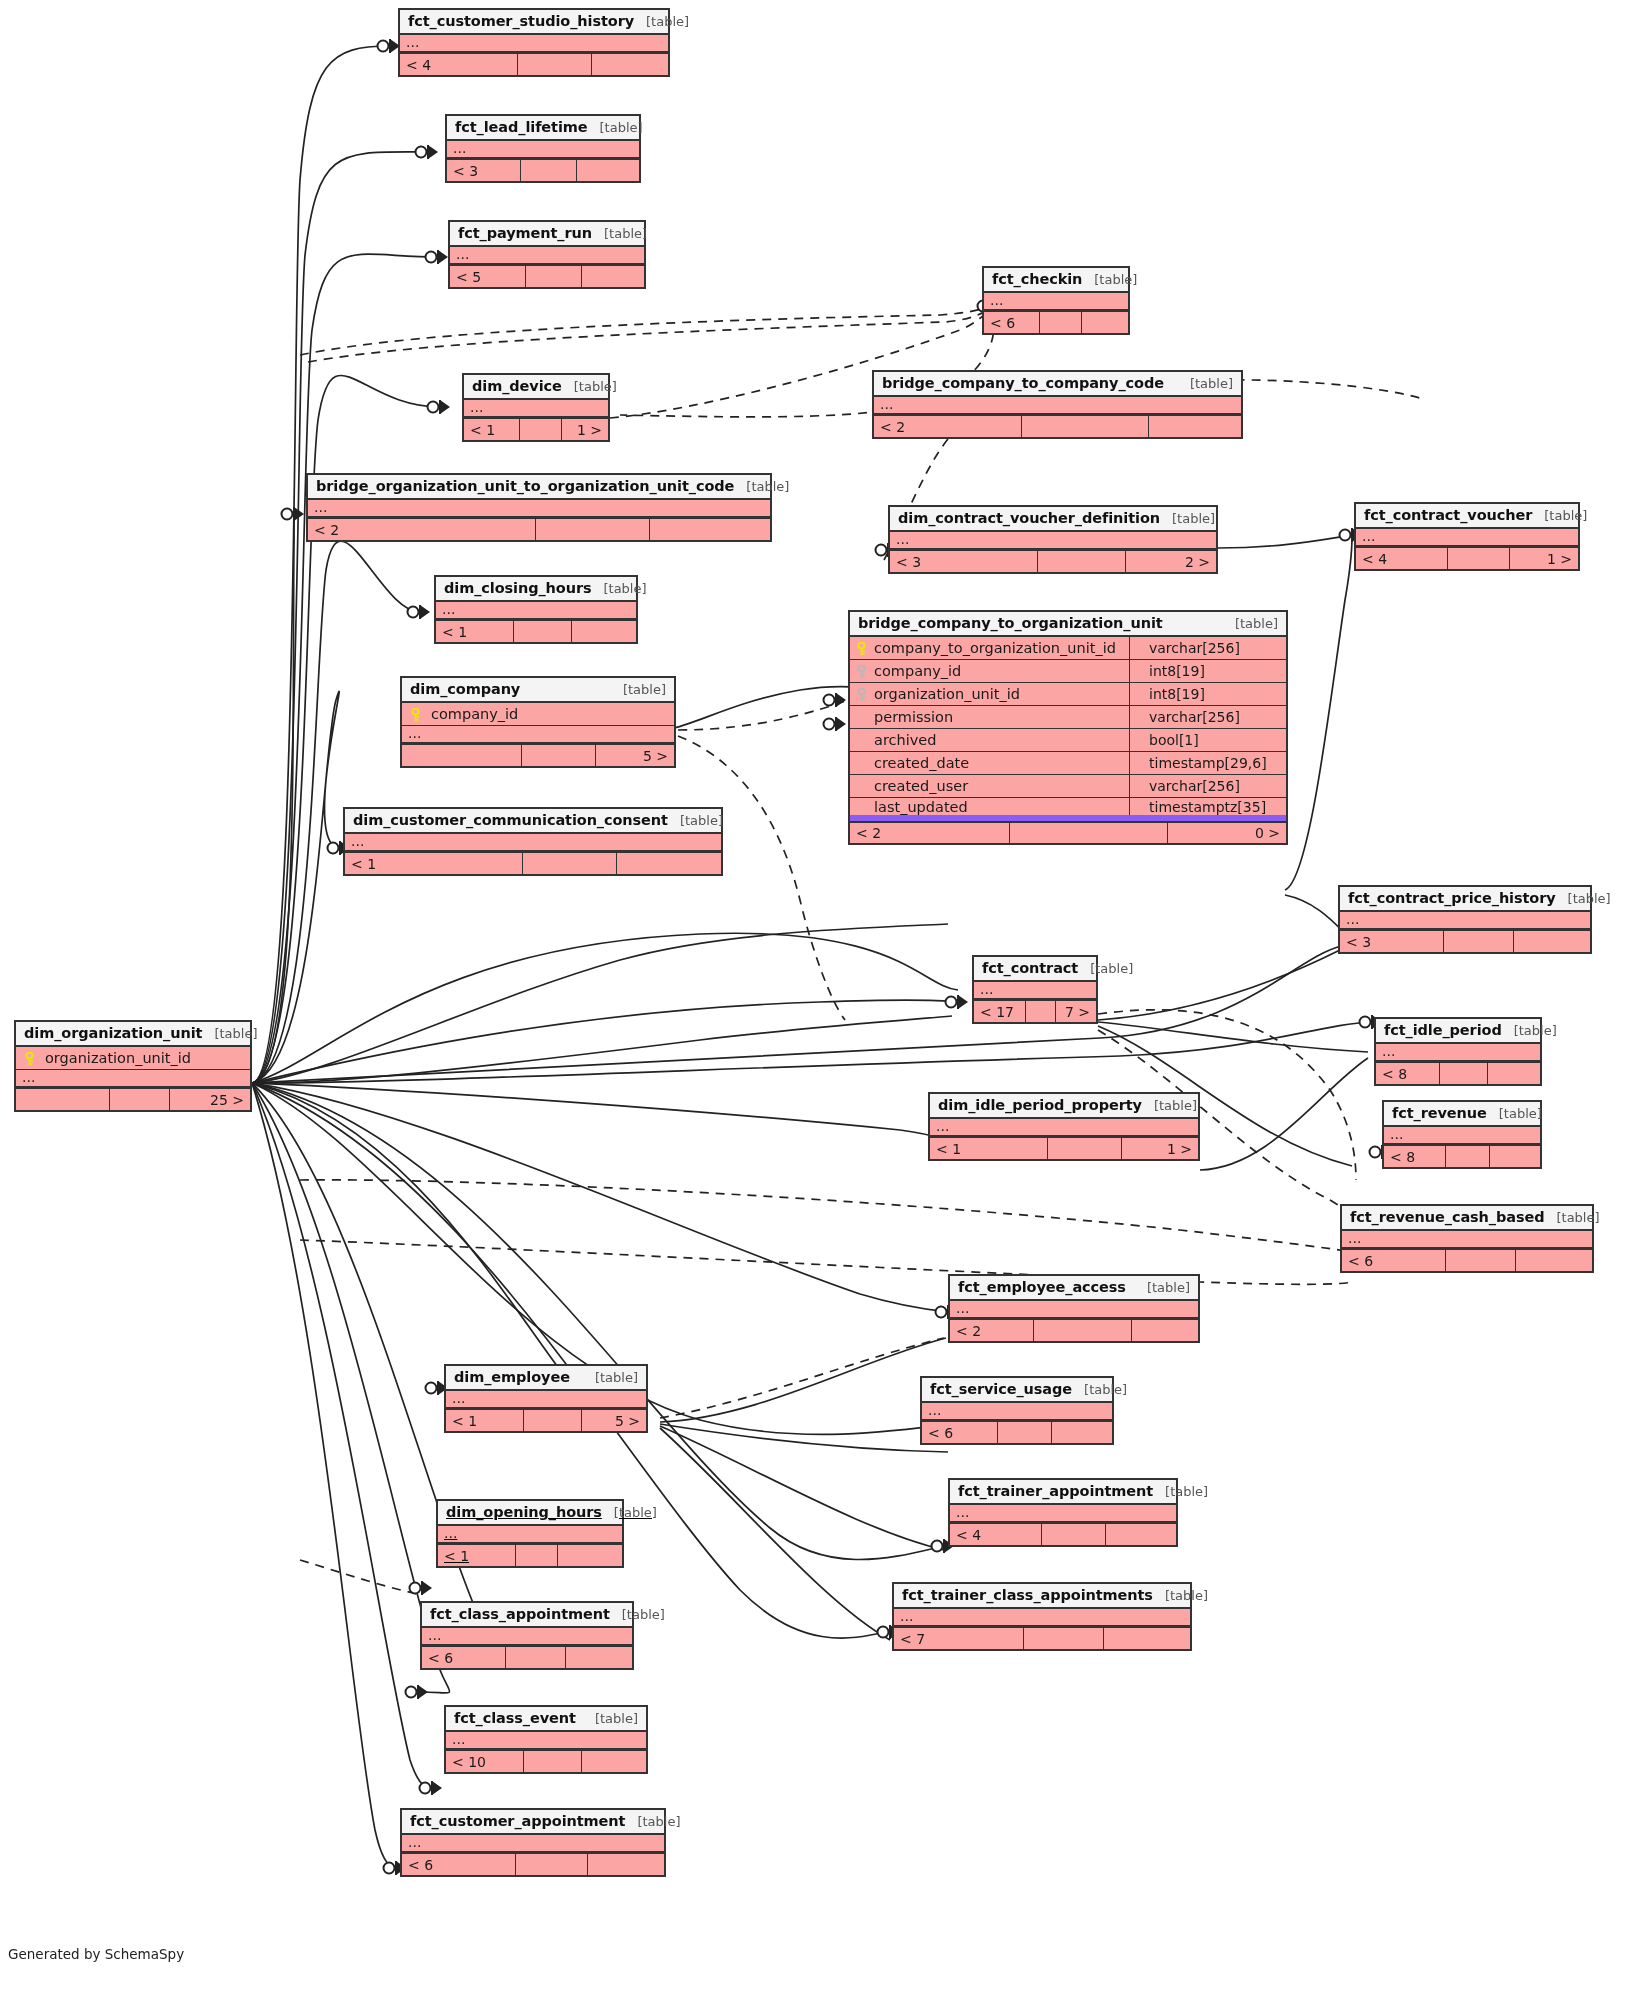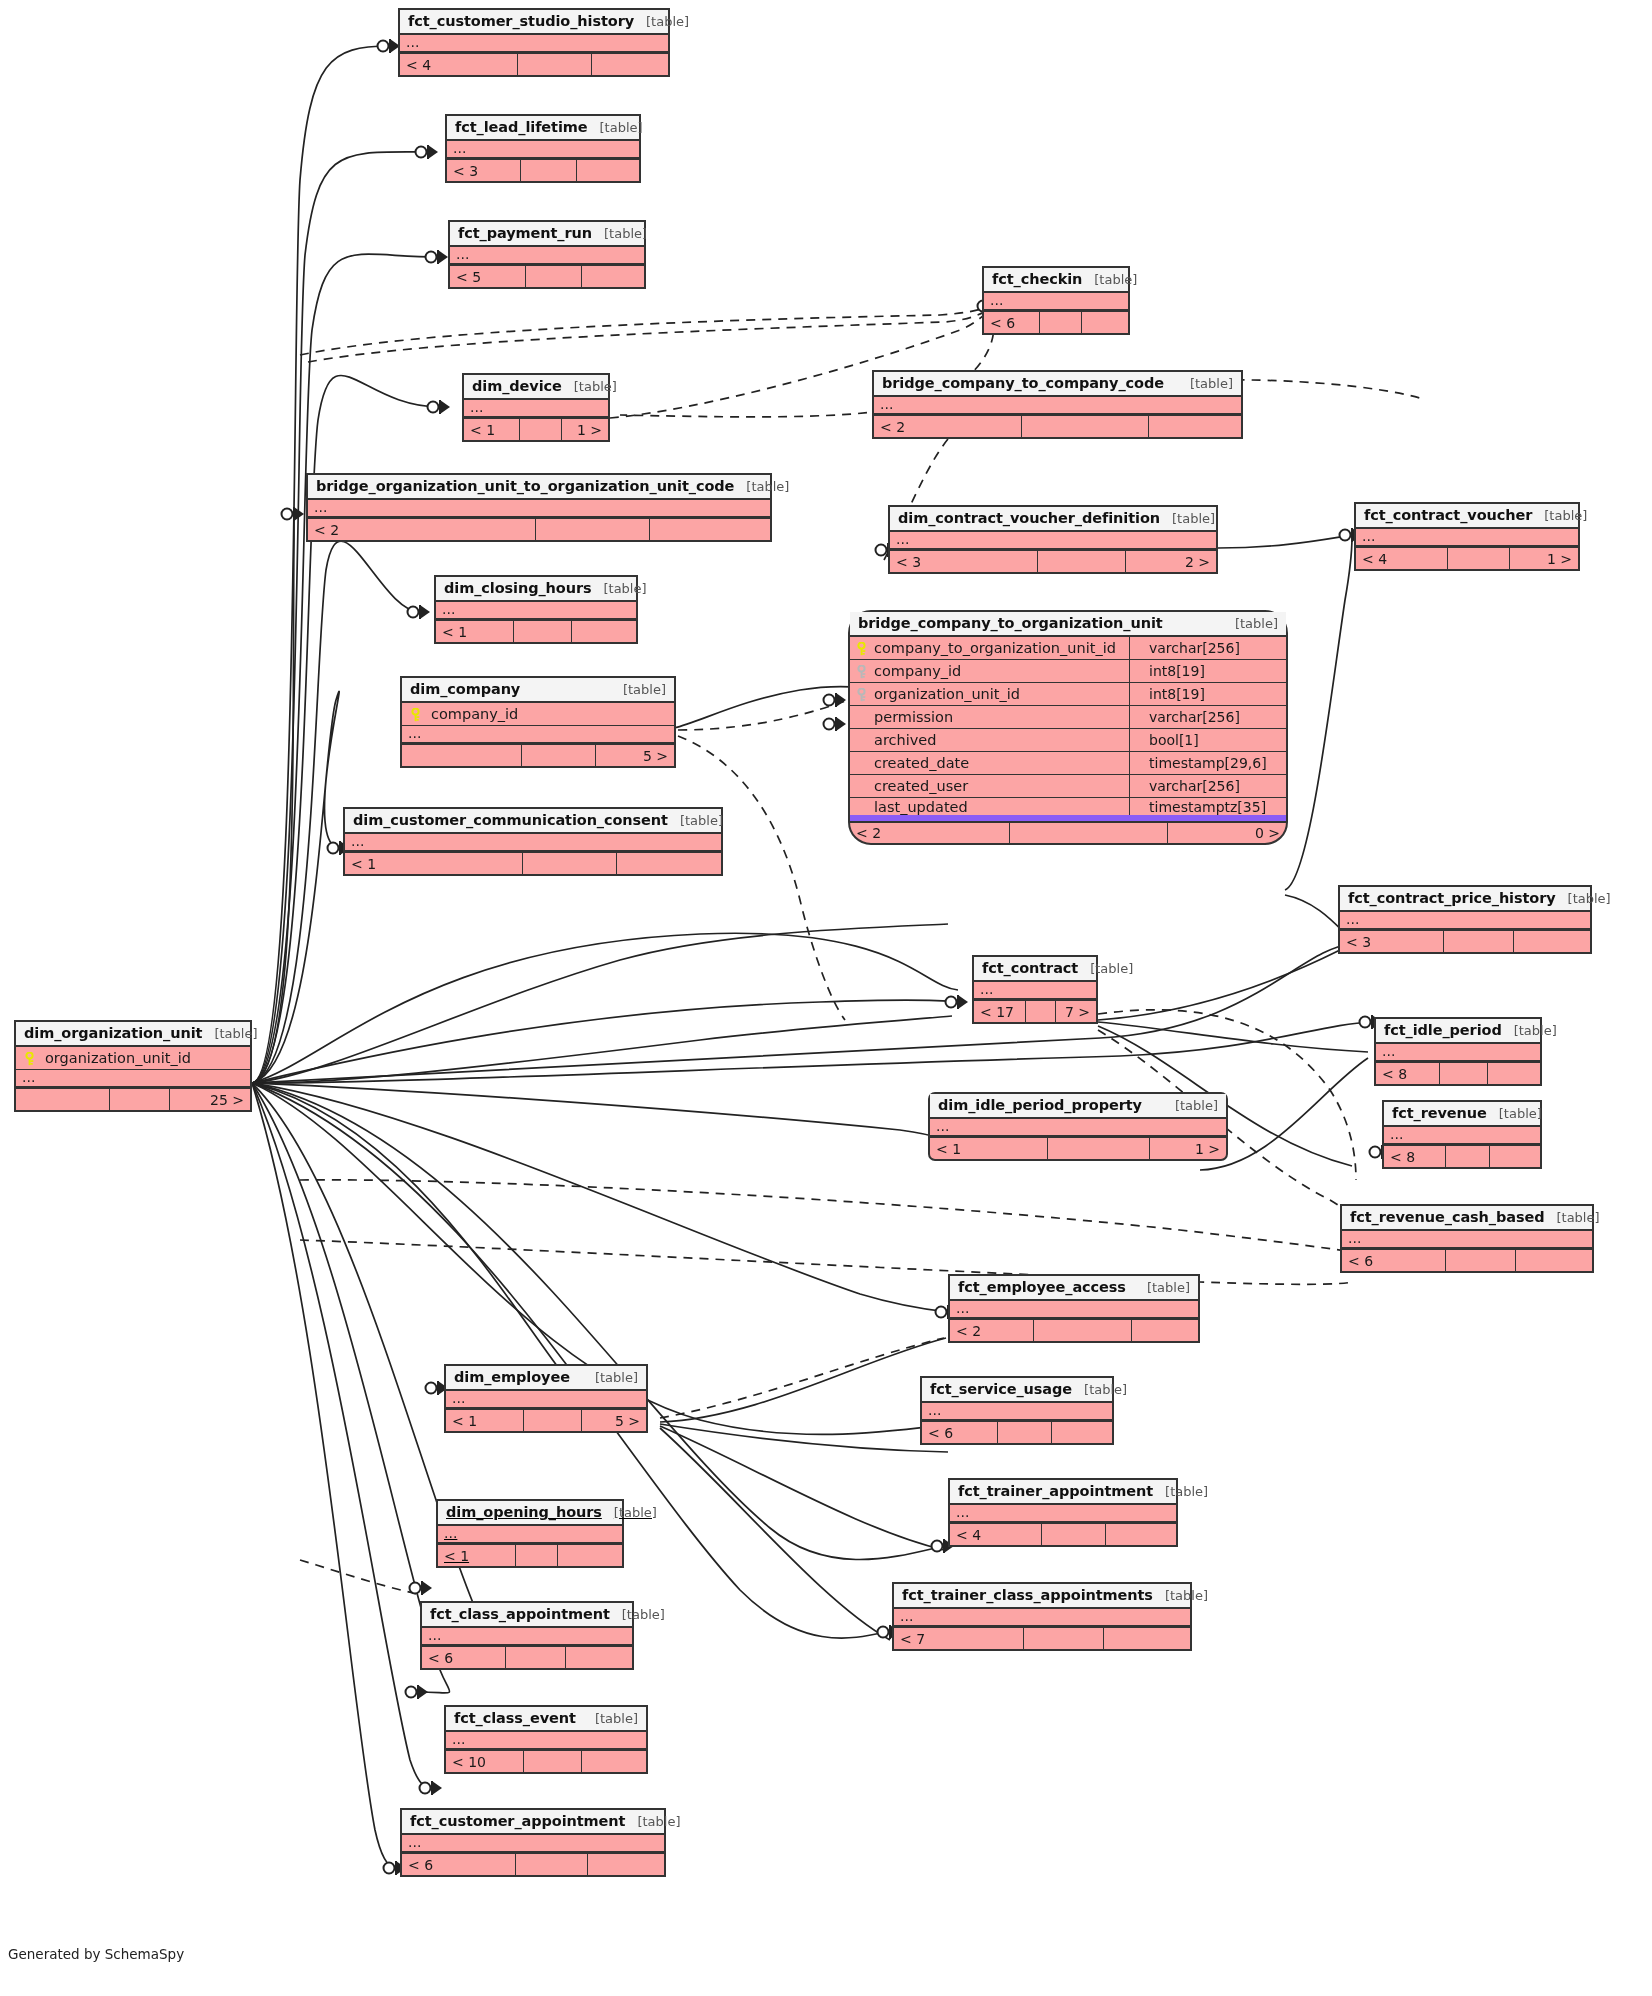--- a/index.html
+++ b/index.html
@@ -137,21 +137,21 @@
       <use href="#crowfoot" x="944" y="1546"></use>
       <use href="#crowfoot" x="890" y="1632"></use>
       <use href="#crowfoot" x="438" y="1388"></use>
       <use href="#crowfoot" x="422" y="1588"></use>
       <use href="#crowfoot" x="418" y="1692"></use>
       <use href="#crowfoot" x="432" y="1788"></use>
       <use href="#crowfoot" x="396" y="1868"></use>
     </g>
   </svg>
 
-  <div class="tbl" id="t-focus" style="left:848px;top:610px;width:440px;border-radius:23px;">
+  <div class="tbl" id="t-focus" style="left:848px;top:610px;width:440px;">
     <div class="hdr">
       <span class="tname">bridge_company_to_organization_unit</span>
       <span class="ttag">[table]</span>
     </div>
     <div id="focus-cols">
         <div class="crow">
           <div class="cname">
             <span class="keyico"><svg viewBox="0 0 11 14" width="11" height="14">
                 <circle cx="5.5" cy="3.6" r="3.1" fill="none" stroke="#e8e800" stroke-width="2"></circle>
                 <rect x="4.6" y="5.8" width="1.9" height="7.4" fill="#e8e800"></rect>
@@ -433,21 +433,21 @@
           <span class="tname">fct_idle_period</span>
           <span class="ttag">[table]</span>
         </div>
         <div class="ell">...</div>
         <div class="foot thin">
           <div class="fc" style="flex:0 0 64px">&lt; 8</div>
           <div class="fc" style="flex:1 1 auto"></div>
           <div class="fc" style="flex:0 0 52px"></div>
         </div>
       </div>
-      <div class="tbl" style="left: 928px; top: 1092px; width: 300px; border-radius: 7px;">
+      <div class="tbl" style="left: 928px; top: 1092px; width: 272px;">
         <div class="hdr">
           <span class="tname">dim_idle_period_property</span>
           <span class="ttag">[table]</span>
         </div>
         <div class="ell">...</div>
         <div class="foot thin">
           <div class="fc" style="flex:0 0 118px">&lt; 1</div>
           <div class="fc" style="flex:1 1 auto"></div>
           <div class="fc" style="flex:0 0 76px">1 &gt;</div>
         </div>

